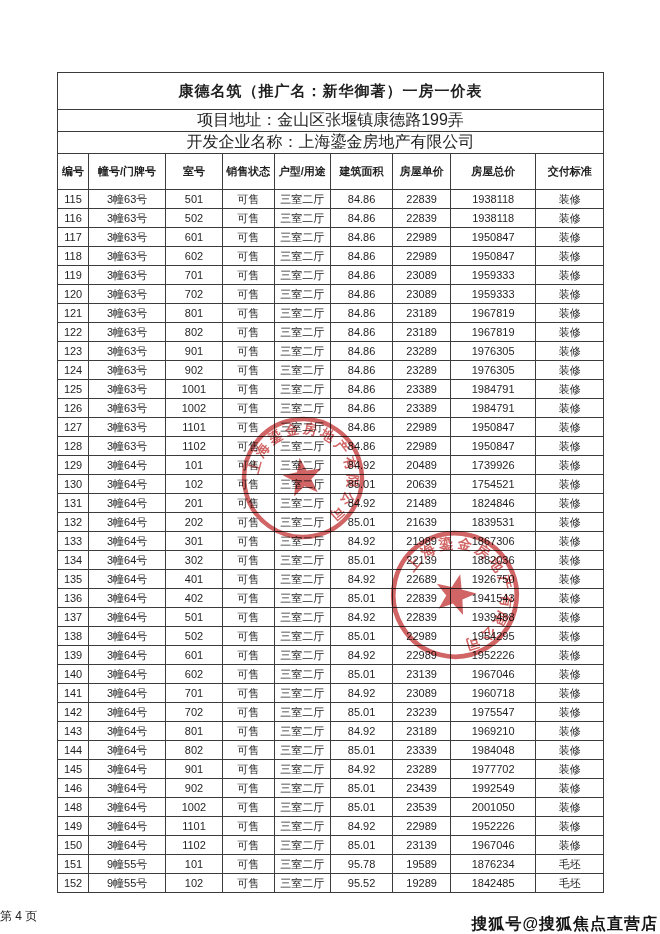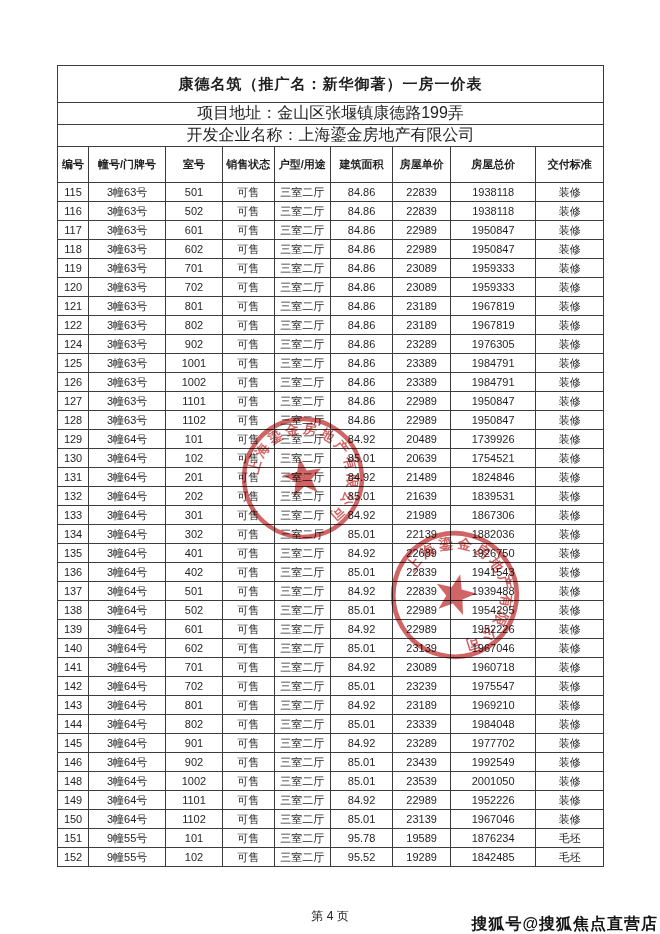--- a/index.html
+++ b/index.html
@@ -2,33 +2,33 @@
 <html><head>
 <meta charset="utf-8">
 <style>
   * { margin:0; padding:0; box-sizing:border-box; }
   html,body { background:#ffffff; }
   body { font-family:"Liberation Sans","DejaVu Sans",sans-serif; color:#1f1f1f; }
   .page {
     position:relative; width:660px; height:934px; background:#fff; overflow:hidden;
   }
   table.price-table {
-    position:absolute; left:57px; top:65px; width:547px;
+    position:absolute; left:57px; top:72px; width:547px;
     border-collapse:collapse; table-layout:fixed;border-radius:13px;
   }
   .price-table th, .price-table td {
     border:1px solid #3c3c3c; text-align:center; vertical-align:middle;
     color:#1f1f1f;
   }
   th.doc-title { font-size:15px; font-weight:bold; height:37px; letter-spacing:1px; }
   th.doc-meta  { font-size:16px; font-weight:normal; height:22px; }
   tr.col-head th { font-size:11px; font-weight:bold; height:26px; padding:10px 0; }
   tbody td { font-size:11px; height:19px; padding:0 1px; line-height:1.1; }
   .footer {
-    position:absolute; left:0; width:100%; top:908px; text-align:center;
+    position:absolute; left:0; width:100%; top:908px; text-align:left;
     font-size:12px; color:#222;
   }
   .watermark {
     position:absolute; right:2px; bottom:-1px; font-size:16px; font-weight:bold;
     color:#141414; letter-spacing:1px; white-space:nowrap;
   }
   .seal {
     position:absolute; mix-blend-mode:multiply; opacity:.75; pointer-events:none;
   }
   .seal-1 { left:239px; top:414px; width:128px; height:128px; transform:rotate(-10deg); }
@@ -157,20 +157,31 @@
           <td>3幢63号</td>
           <td>802</td>
           <td>可售</td>
           <td>三室二厅</td>
           <td>84.86</td>
           <td>23189</td>
           <td>1967819</td>
           <td>装修</td>
         </tr>
         <tr>
+          <td>123</td>
+          <td>3幢63号</td>
+          <td>901</td>
+          <td>可售</td>
+          <td>三室二厅</td>
+          <td>84.86</td>
+          <td>23289</td>
+          <td>1976305</td>
+          <td>装修</td>
+        </tr>
+        <tr>
           <td>124</td>
           <td>3幢63号</td>
           <td>902</td>
           <td>可售</td>
           <td>三室二厅</td>
           <td>84.86</td>
           <td>23289</td>
           <td>1976305</td>
           <td>装修</td>
         </tr>

